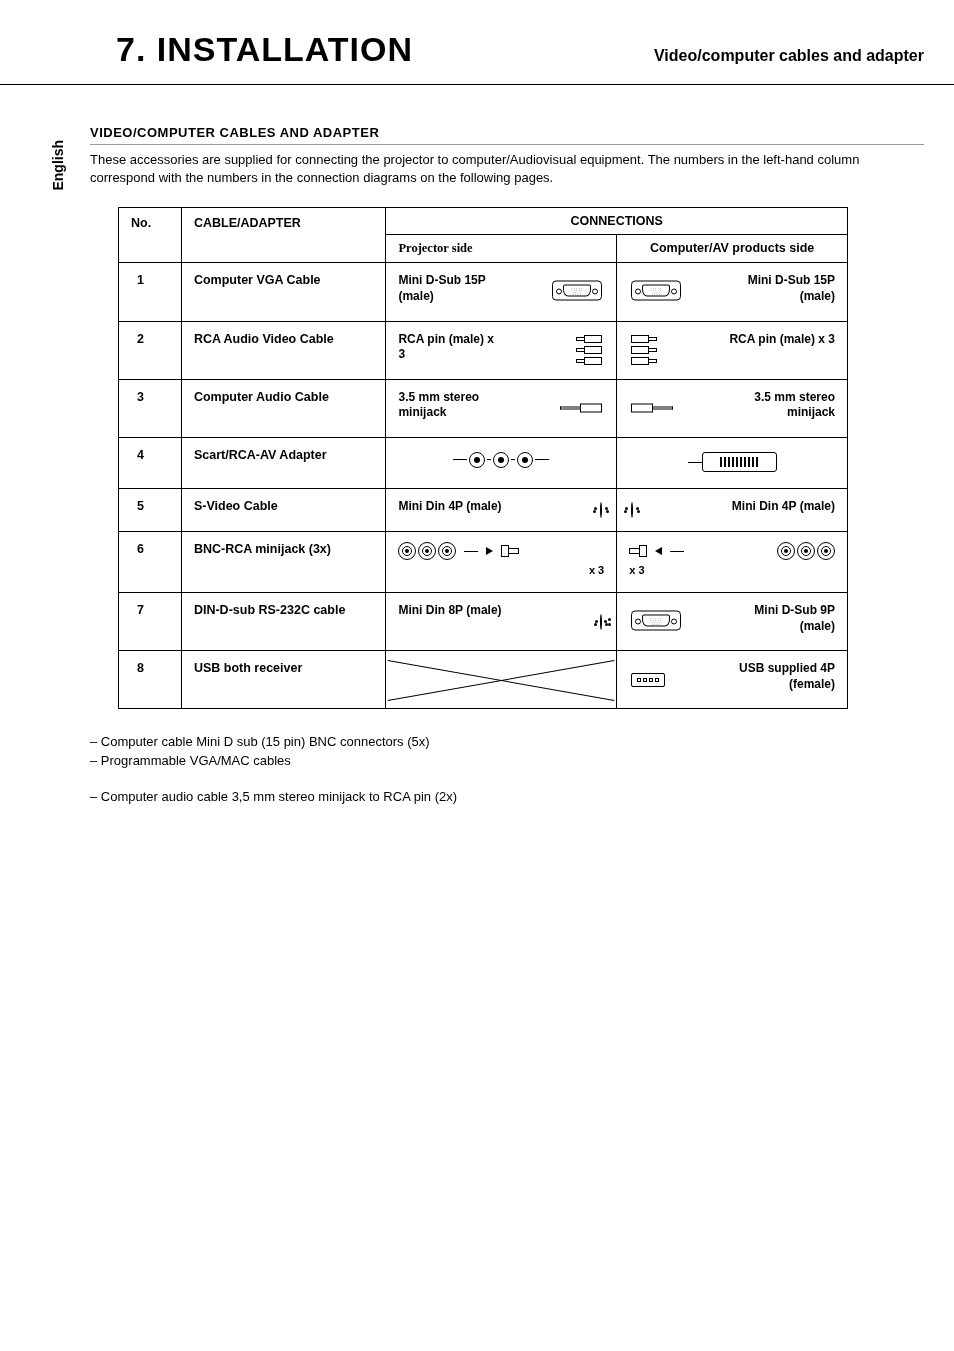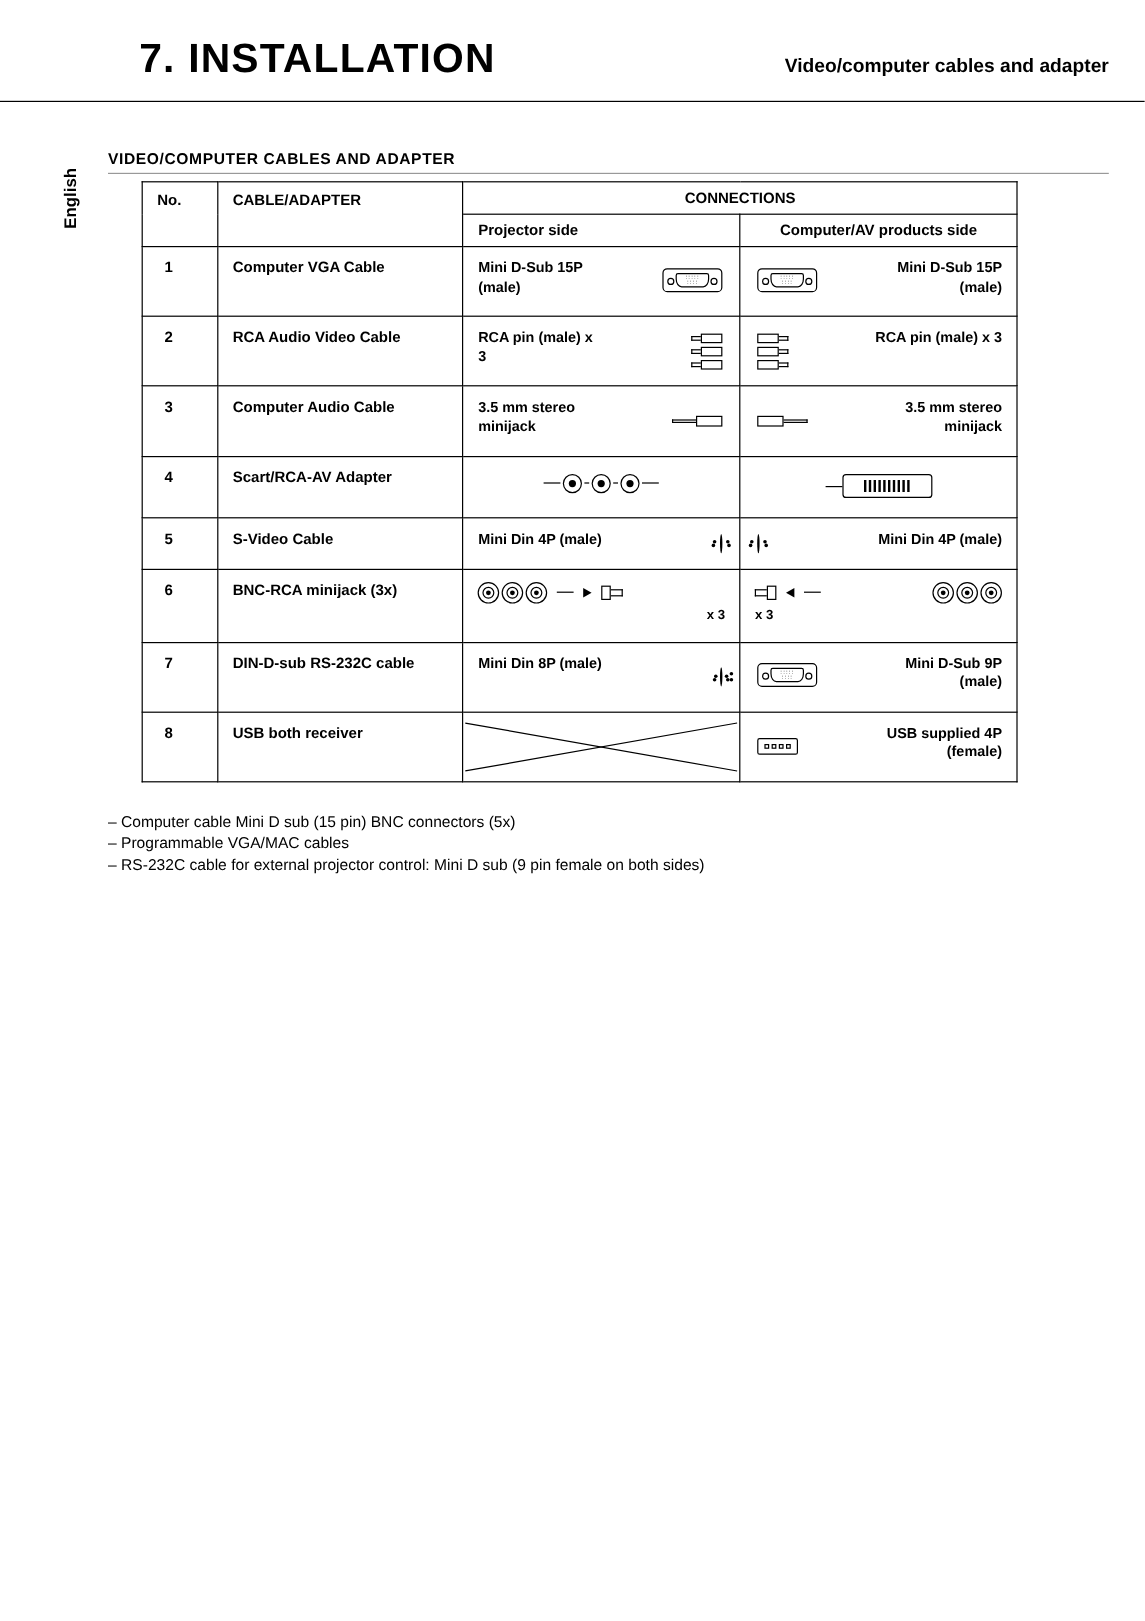--- a/index.html
+++ b/index.html
@@ -58,21 +58,21 @@
       width: 730px;
       font-size: 12.5px;
     }
     .tbl td, .tbl th {
       border: 0.5px solid #000;
       vertical-align: top;
     }
     .tbl th { font-weight: bold; text-align: left; }
     .col-no { width: 60px; }
     .col-cable { width: 195px; }
-    .col-proj { width: 220px; }
+    .col-proj { width: 220px; font-family: Liberation Serif, serif; }
     .col-av { width: 220px; }
     .head-row1 .col-no, .head-row1 .col-cable { padding: 8px 12px; }
     .head-row1 .span2 { text-align: center; padding: 6px; }
     .head-row2 td { padding: 6px 12px; font-weight: bold; text-align: left; }
     .data-row td { padding: 10px 12px 16px 12px; }
     .no { font-weight: bold; padding-left: 18px !important; }
     .cable-name { font-weight: bold; }
     .conn-cell {
        position: relative;
     }
@@ -161,20 +161,21 @@
 
 <div class="header">
   <div class="section-title">7. INSTALLATION</div>
   <div class="section-subtitle">Video/computer cables and adapter</div>
 </div>
 
 <div class="language-tab">English</div>
 
 <div class="content">
   <div class="sub-heading">VIDEO/COMPUTER CABLES AND ADAPTER</div>
+  <div class="intro">These accessories are supplied for connecting the projector to computer/Audiovisual equipment. The numbers in the left-hand column correspond with the numbers in the connection diagrams on the following pages.</div>
 
   <table class="tbl">
     <tbody>
         <tr class="head-row1">
       <th rowspan="2" class="col-no">No.</th>
       <th rowspan="2" class="col-cable">CABLE/ADAPTER</th>
       <th colspan="2" class="span2">CONNECTIONS</th>
     </tr>
     <tr class="head-row2">
       <td class="col-proj">Projector side</td>
@@ -402,16 +403,17 @@
         <span class="conn-label-right">USB supplied 4P (female)</span>
       </td>
     </tr>
   </tbody>
     </table>
 
   <div class="bottom-note">
     <span class="items">
       <span>– Computer cable Mini D sub (15 pin) BNC connectors (5x)</span><br>
       <span>– Programmable VGA/MAC cables</span><br>
-      <span>– RS-232C cable for external projector control: Mini D sub (9 pin female on both sides)</span><br>
+      <br>
+      <span>– Computer audio cable 3,5 mm stereo minijack to RCA pin (2x)</span>
     </span>
   </div>
 </div>
 
 </body></html>

